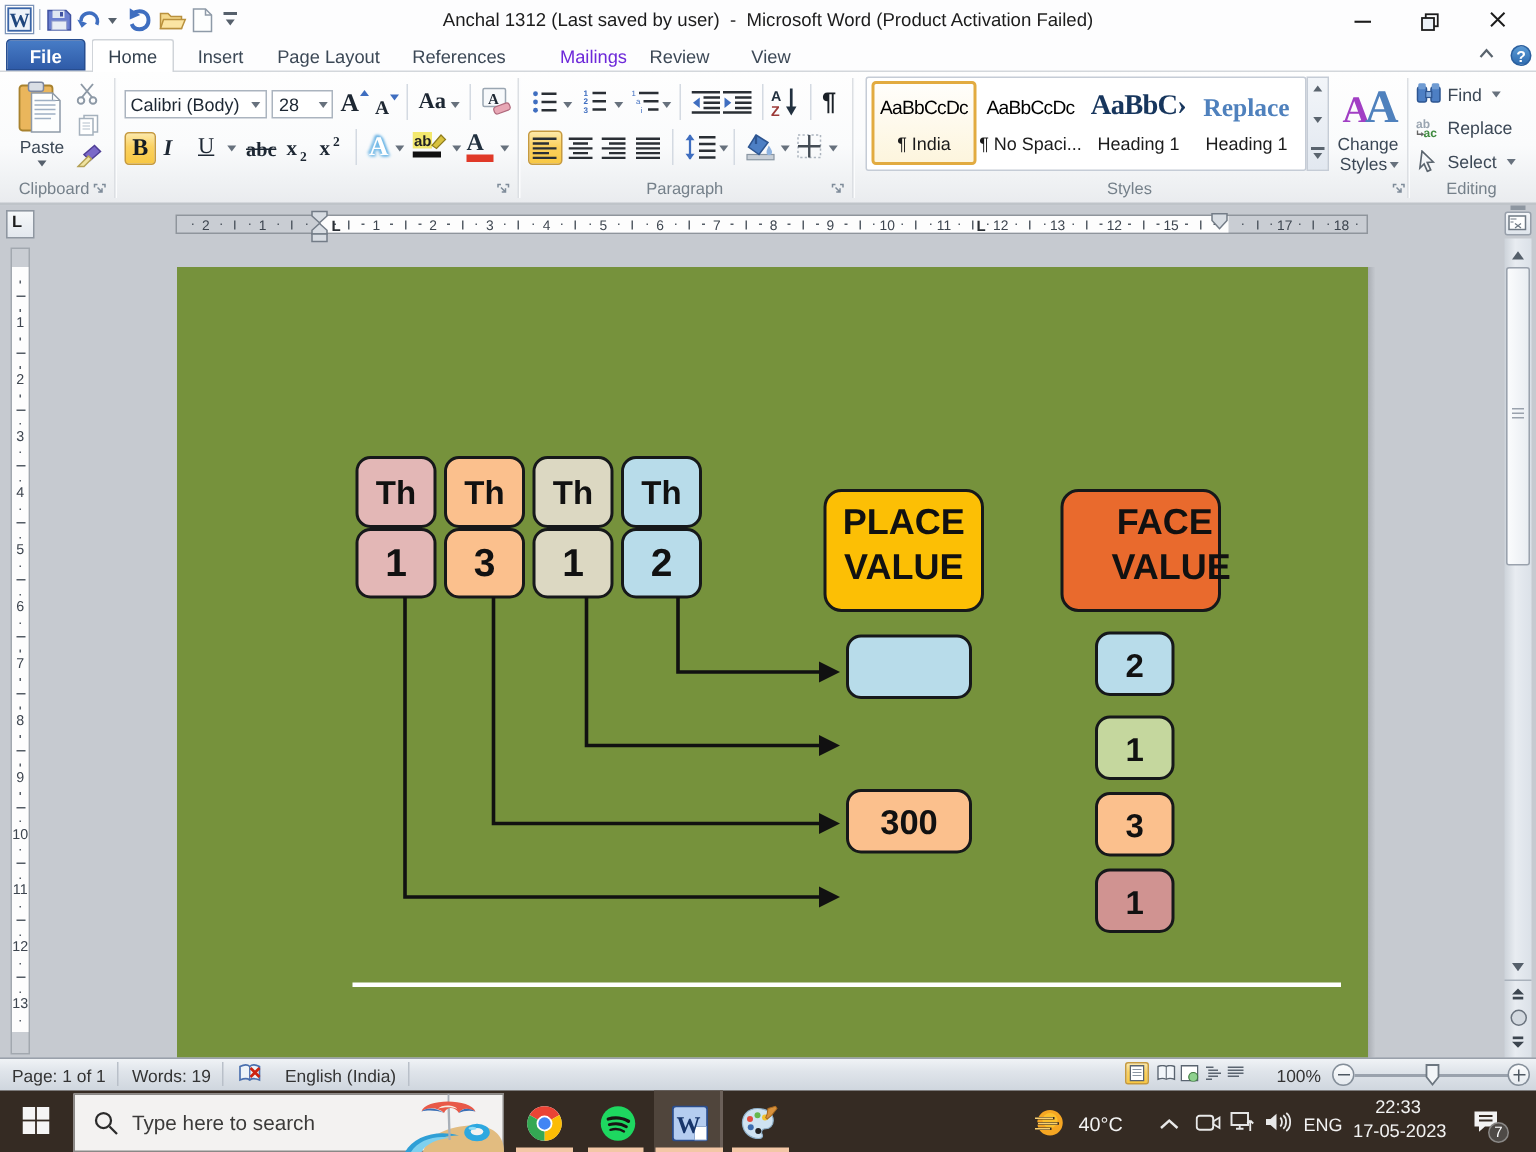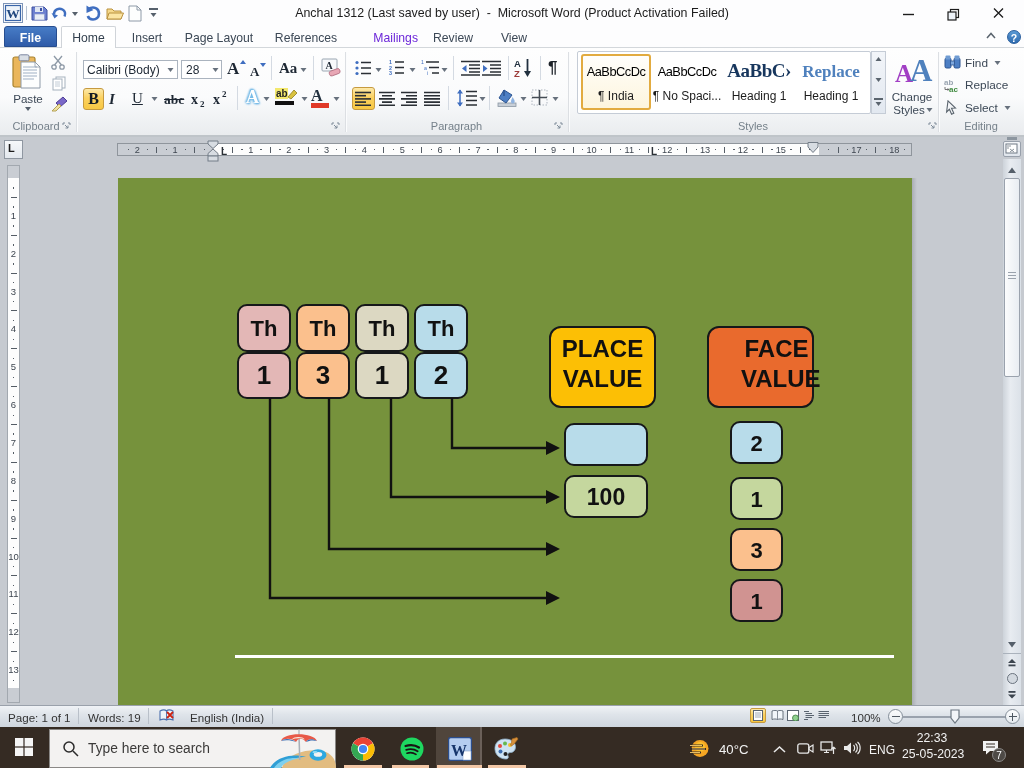--- a/index.html
+++ b/index.html
@@ -531,22 +531,22 @@
     <div class="abs" style="left:414px;top:352px;width:54px;height:47px;background:#b8dcea;border:2.6px solid #16181a;border-radius:10px;">
       <div style="position:absolute;left:0;top:5px;width:100%;text-align:center;font-weight:bold;color:#111;font-size:26px;line-height:1.25;">2</div>
     </div>
     <div class="abs" style="left:549px;top:326px;width:107px;height:82px;background:#fcbf05;border:2.8px solid #16181a;border-radius:12px;">
       <div style="position:absolute;left:0;top:6px;width:100%;text-align:center;font-weight:bold;color:#111;font-size:24px;line-height:1.25;">PLACE<br>VALUE</div>
     </div>
     <div class="abs" style="left:707px;top:326px;width:107px;height:82px;background:#e96a2d;border:2.8px solid #16181a;border-radius:12px;">
       <div style="position:absolute;left:0;top:6px;width:100%;text-align:center;font-weight:bold;color:#111;font-size:24px;line-height:1.25;padding-left:32px;">FACE<br>VALUE</div>
     </div>
     <div class="abs" style="left:564px;top:423px;width:84px;height:43px;background:#b8dcea;border:2.6px solid #16181a;border-radius:10px;"></div>
-    <div class="abs" style="left:564px;top:475px;width:84px;height:43px;background:#c5d79e;border:2.6px solid #16181a;border-radius:10px;">
-      <div style="position:absolute;left:0;top:6px;width:100%;text-align:center;font-weight:bold;color:#111;font-size:23px;line-height:1.25;">100</div>
+    <div class="abs" style="left:564px;top:526px;width:84px;height:43px;background:#fbc08d;border:2.6px solid #16181a;border-radius:10px;">
+      <div style="position:absolute;left:0;top:6px;width:100%;text-align:center;font-weight:bold;color:#111;font-size:23px;line-height:1.25;">300</div>
     </div>
     <div class="abs" style="left:730px;top:421px;width:53px;height:43px;background:#b8dcea;border:2.6px solid #16181a;border-radius:10px;">
       <div style="position:absolute;left:0;top:7px;width:100%;text-align:center;font-weight:bold;color:#111;font-size:22px;line-height:1.25;">2</div>
     </div>
     <div class="abs" style="left:730px;top:477px;width:53px;height:43px;background:#c5d79e;border:2.6px solid #16181a;border-radius:10px;">
       <div style="position:absolute;left:0;top:7px;width:100%;text-align:center;font-weight:bold;color:#111;font-size:22px;line-height:1.25;">1</div>
     </div>
     <div class="abs" style="left:730px;top:528px;width:53px;height:43px;background:#fbc08d;border:2.6px solid #16181a;border-radius:10px;">
       <div style="position:absolute;left:0;top:7px;width:100%;text-align:center;font-weight:bold;color:#111;font-size:22px;line-height:1.25;">3</div>
     </div>
@@ -722,19 +722,19 @@
 <rect x="1" y="1" width="11" height="8" fill="none" stroke="#e8e8e8" stroke-width="1.3"></rect>
 <path d="M4 11.5 H9 M6.5 9 L6.5 11.5" stroke="#e8e8e8" stroke-width="1.2"></path>
 <path d="M13.5 13 L13.5 6 M13.5 6 L11.5 8 M13.5 6 L15.5 8" stroke="#e8e8e8" stroke-width="1.2" fill="none"></path>
 </svg>
     <svg class="abs" style="left:843px;top:741px" width="18" height="14" viewBox="0 0 18 14">
 <path d="M1 5 L4 5 L8 1.5 L8 12.5 L4 9 L1 9 Z" fill="#e8e8e8"></path>
 <path d="M10.5 4 C12 5.5 12 8.5 10.5 10 M12.5 2.5 C15 4.5 15 9.5 12.5 11.5 M14.5 1 C18 3.5 18 10.5 14.5 13" stroke="#e8e8e8" stroke-width="1.2" fill="none"></path>
 </svg>
     <div class="tx" style="left:869px;top:743px;font-size:12px;color:#f2f2f2;">ENG</div>
     <div class="tx" style="left:902px;top:731px;font-size:12.2px;color:#f2f2f2;width:60px;text-align:center;">22:33</div>
-    <div class="tx" style="left:902px;top:747px;font-size:12.2px;color:#f2f2f2;width:60px;text-align:center;">25-05-2023</div>
+    <div class="tx" style="left:902px;top:747px;font-size:12.2px;color:#f2f2f2;width:60px;text-align:center;">17-05-2023</div>
     <svg class="abs" style="left:982px;top:740px" width="20" height="17" viewBox="0 0 20 17">
 <path d="M1 1 L16 1 L16 11 L8 11 L4 14.5 L4 11 L1 11 Z" fill="#f2f2f2"></path>
 <path d="M4 4 H13 M4 7 H13" stroke="#352b23" stroke-width="1.2"></path>
 </svg>
     <div class="abs" style="left:992px;top:748px;width:14px;height:14px;background:#4e4a46;border-radius:50%;border:1px solid #8a8886;"></div>
     <div class="tx" style="left:992px;top:750px;font-size:10px;color:#fff;width:14px;text-align:center;">7</div>
   </div>
 </body></html>

